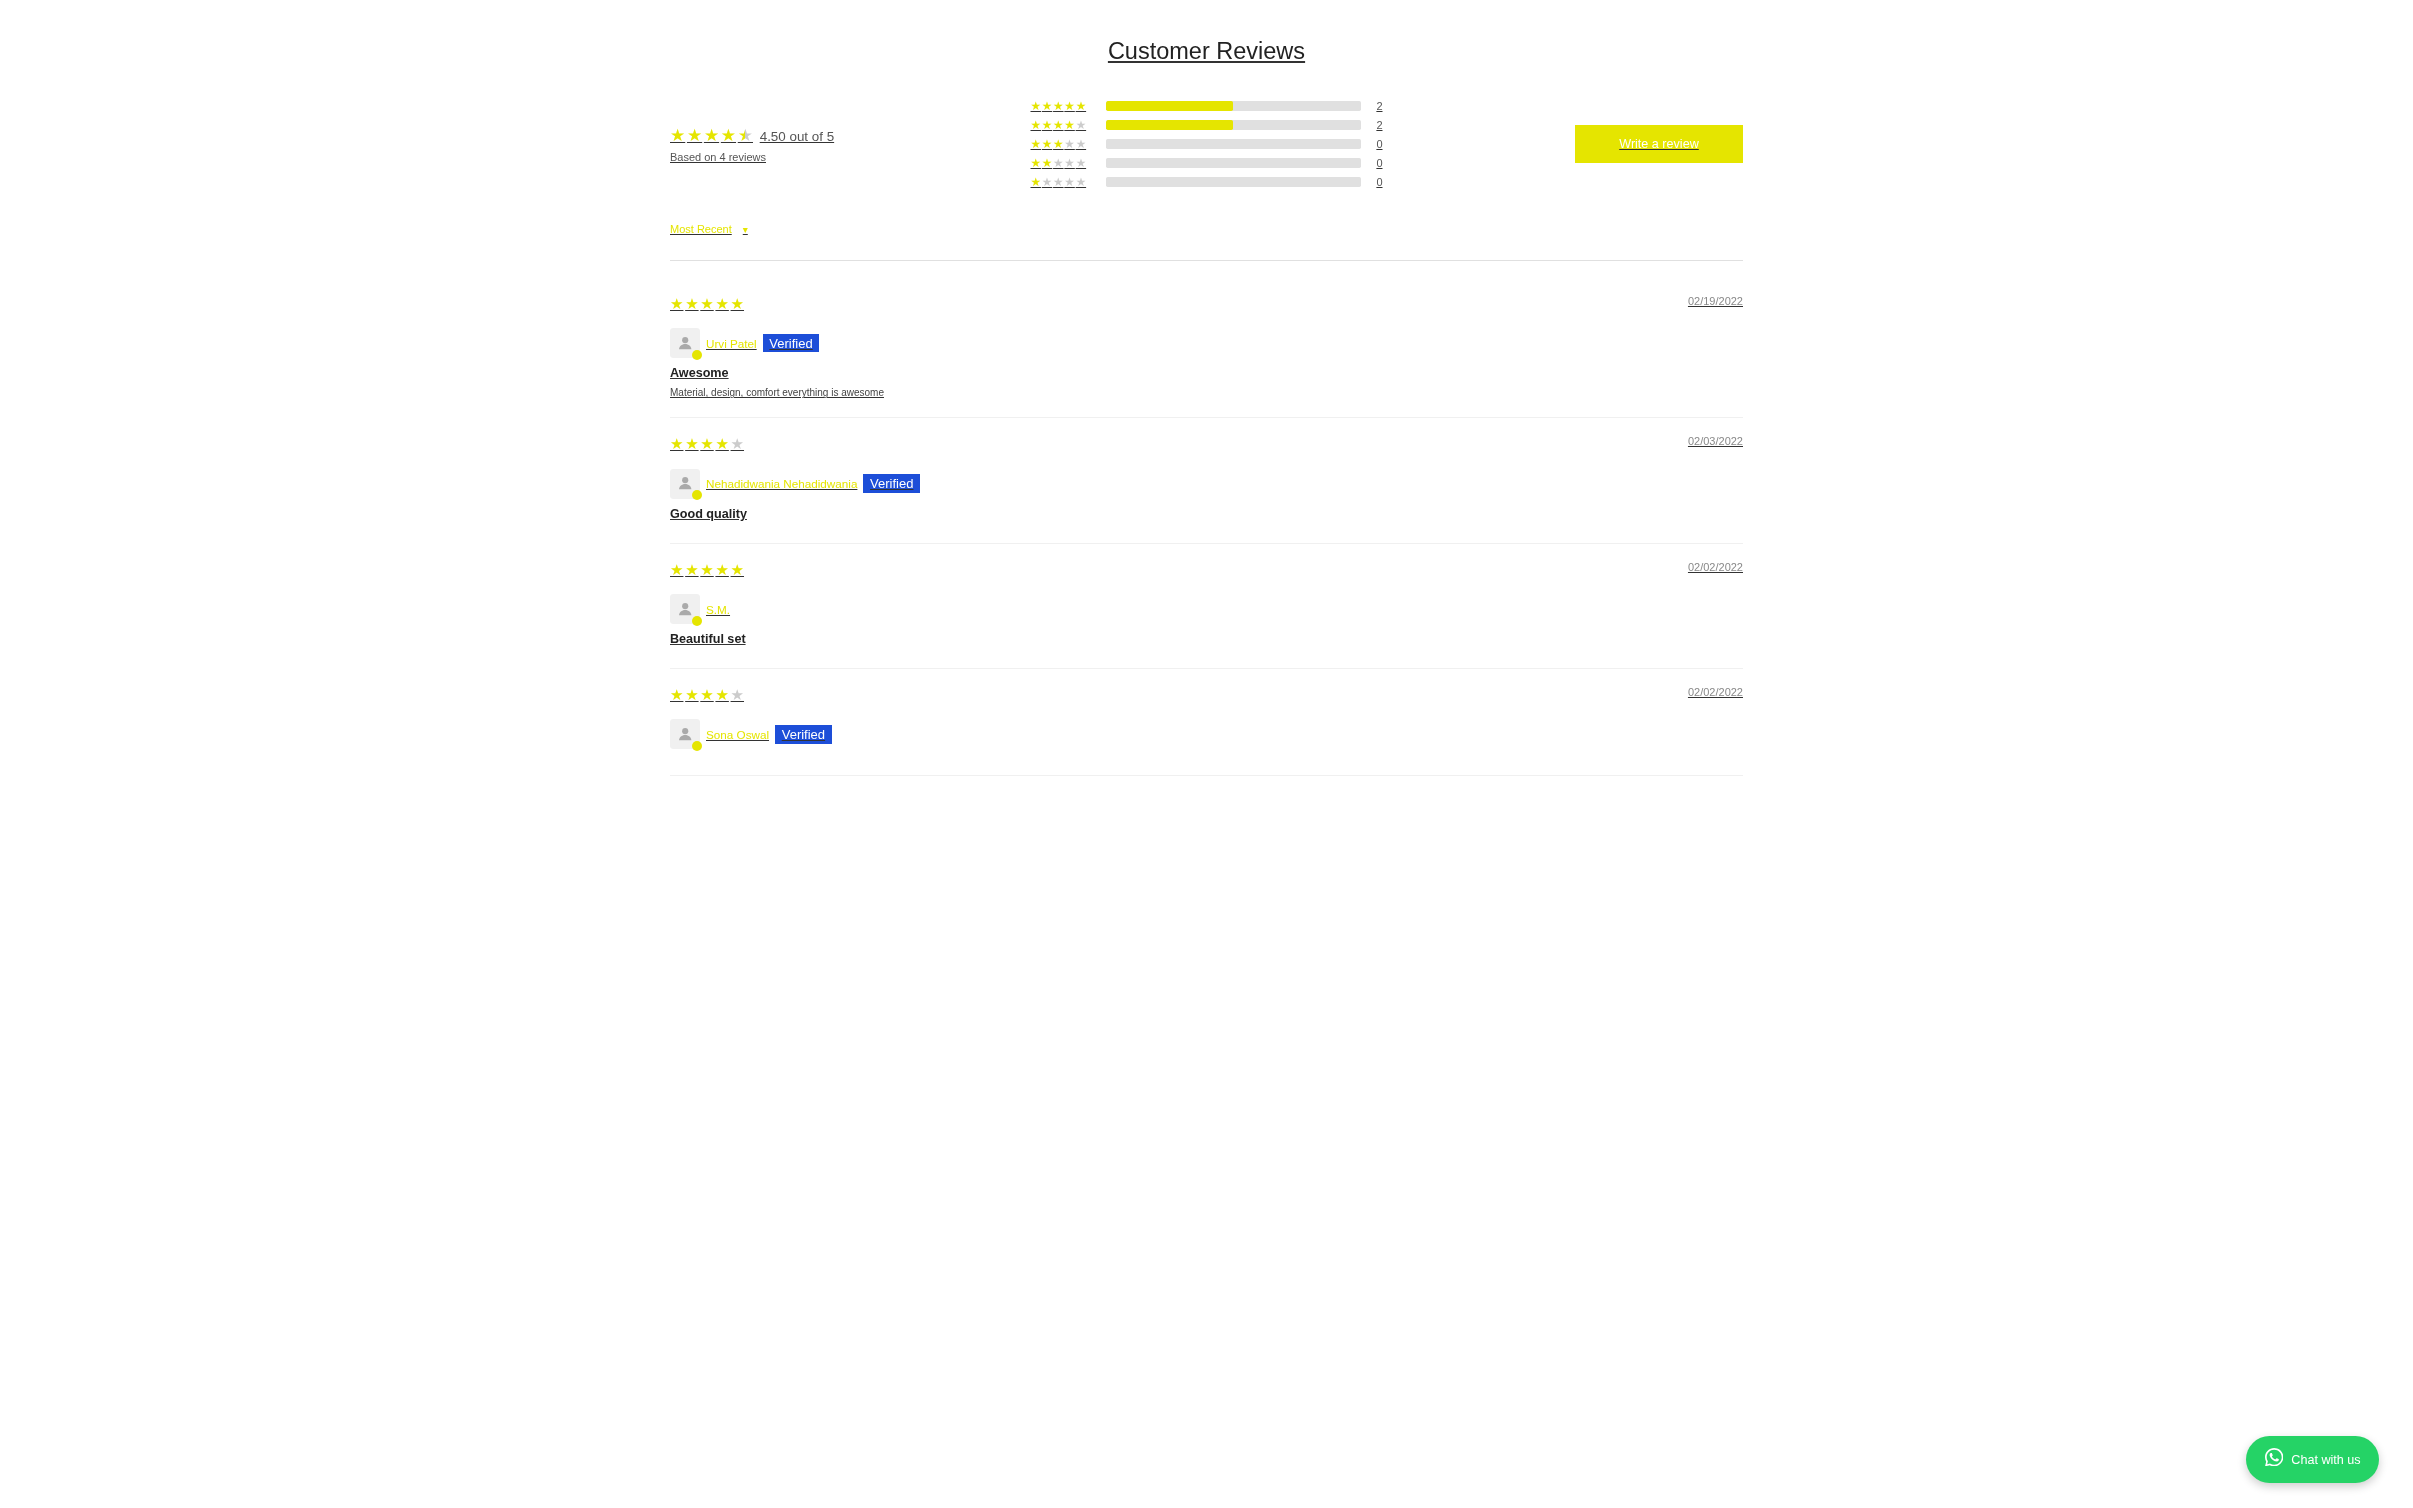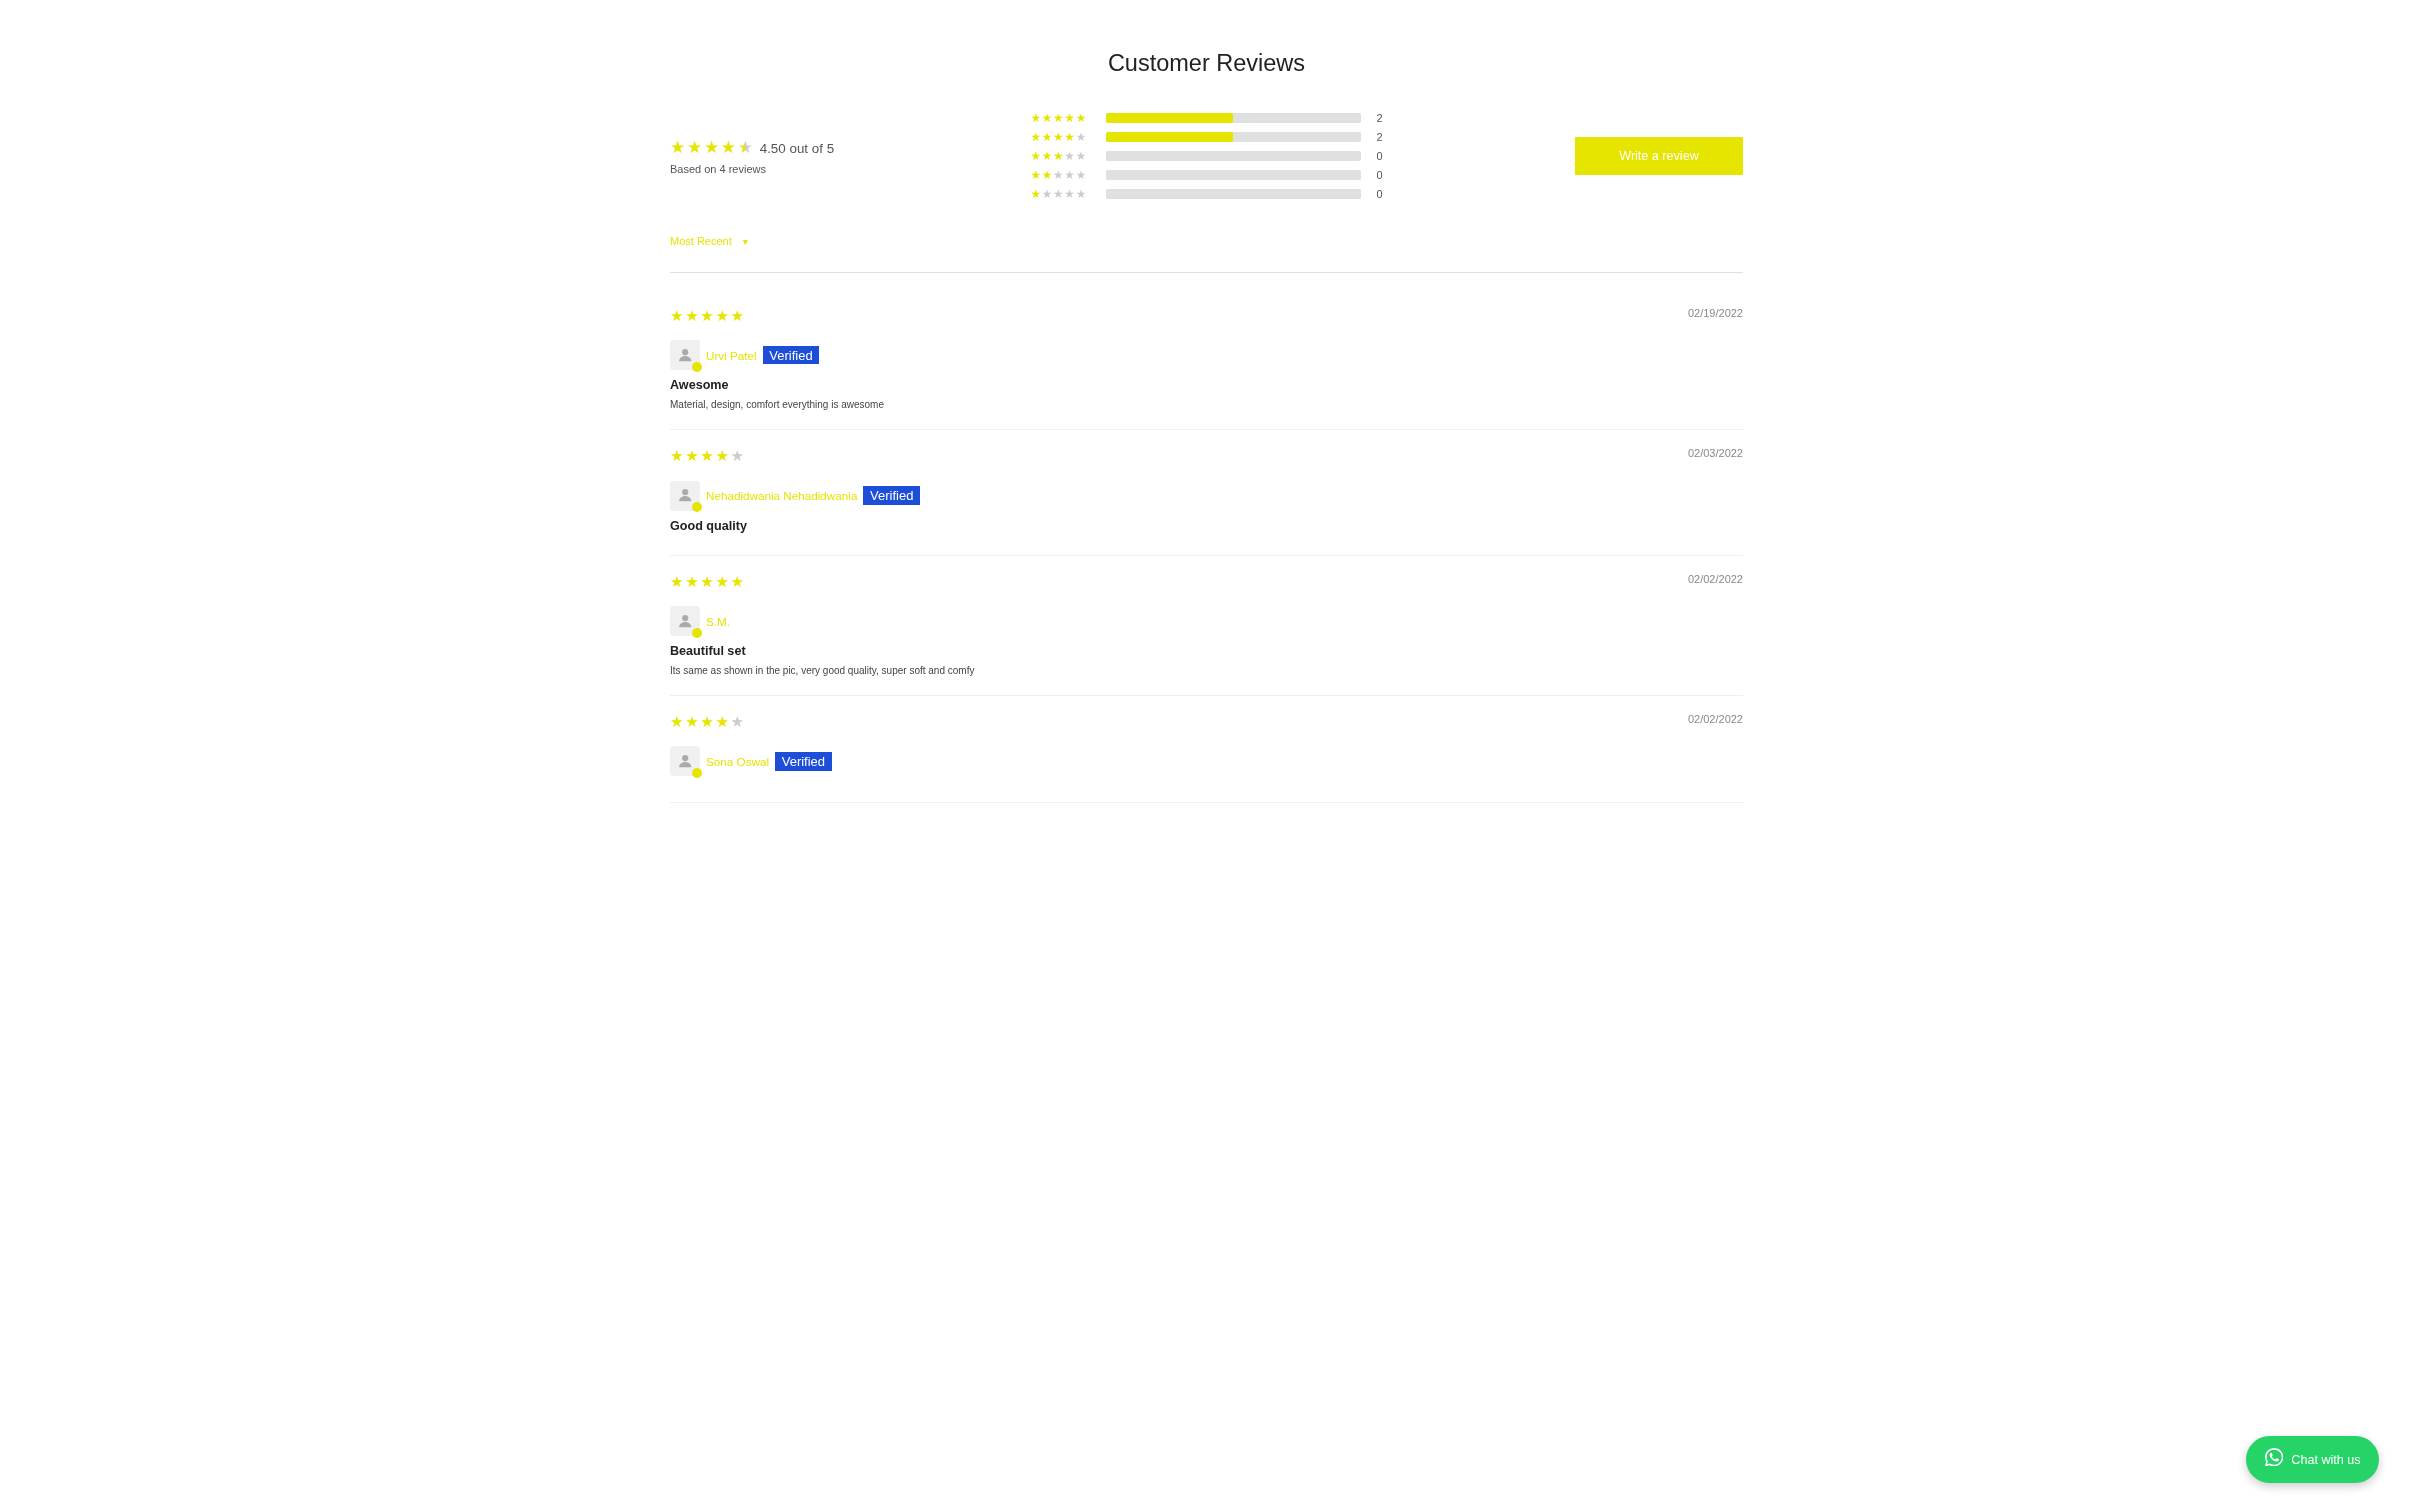--- a/index.html
+++ b/index.html
@@ -5,22 +5,23 @@
     * { box-sizing: border-box; margin: 0; padding: 0; }
     body {
       font-family: -apple-system, BlinkMacSystemFont, 'Segoe UI', Helvetica, Arial, sans-serif;
       background: #fff;
       color: #333;
       font-size: 11.7px;
     }
 
     .page-container {
       max-width: 1173px;
-      margin: 16px auto;
+      margin: 4px auto;
       padding: 34px 50px;
+      text-decoration: underline;
     }
 
     .page-title {
       text-align: center;
       font-size: 23.5px;
       font-weight: 400;
       margin-bottom: 34px;
       color: #222;
     }
 
@@ -438,21 +439,20 @@
     <div class="reviewer-row">
       <div class="reviewer-avatar">
         <svg width="18.4" height="18.4" viewBox="0 0 24 24" fill="#aaa">
             <circle cx="12" cy="8" r="4"></circle>
             <path d="M4 20c0-4 3.6-7 8-7s8 3 8 7" fill="#aaa"></path>
           </svg>
       </div>
       <span class="reviewer-name">S.M.</span>
     </div>
     <div class="review-title">Beautiful set</div>
-    <div class="review-body">Its same as shown in the pic, very good quality, super soft and comfy</div>
   </div>
 
   <div class="review-item">
     <div class="review-header">
       <div class="review-stars">
         <span class="star">★</span>
         <span class="star">★</span>
         <span class="star">★</span>
         <span class="star">★</span>
         <span class="star empty">★</span>

